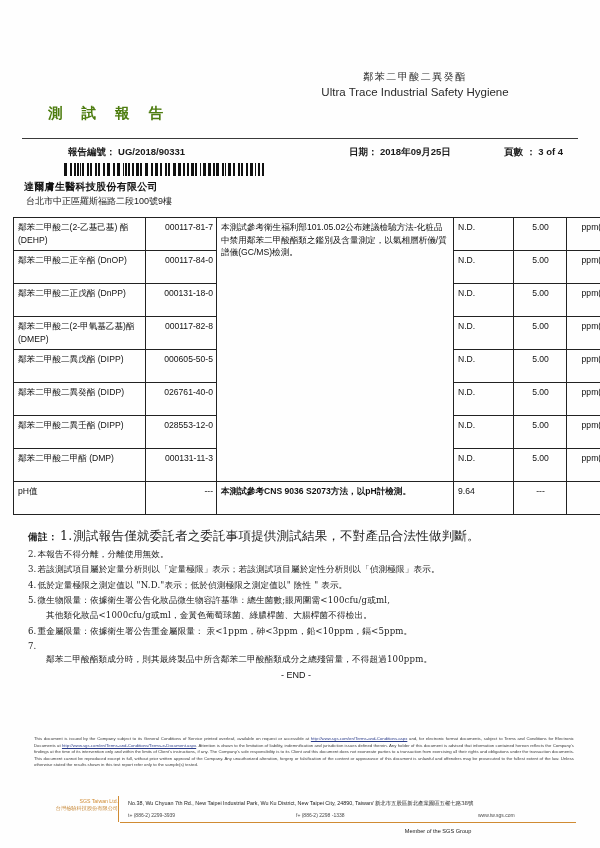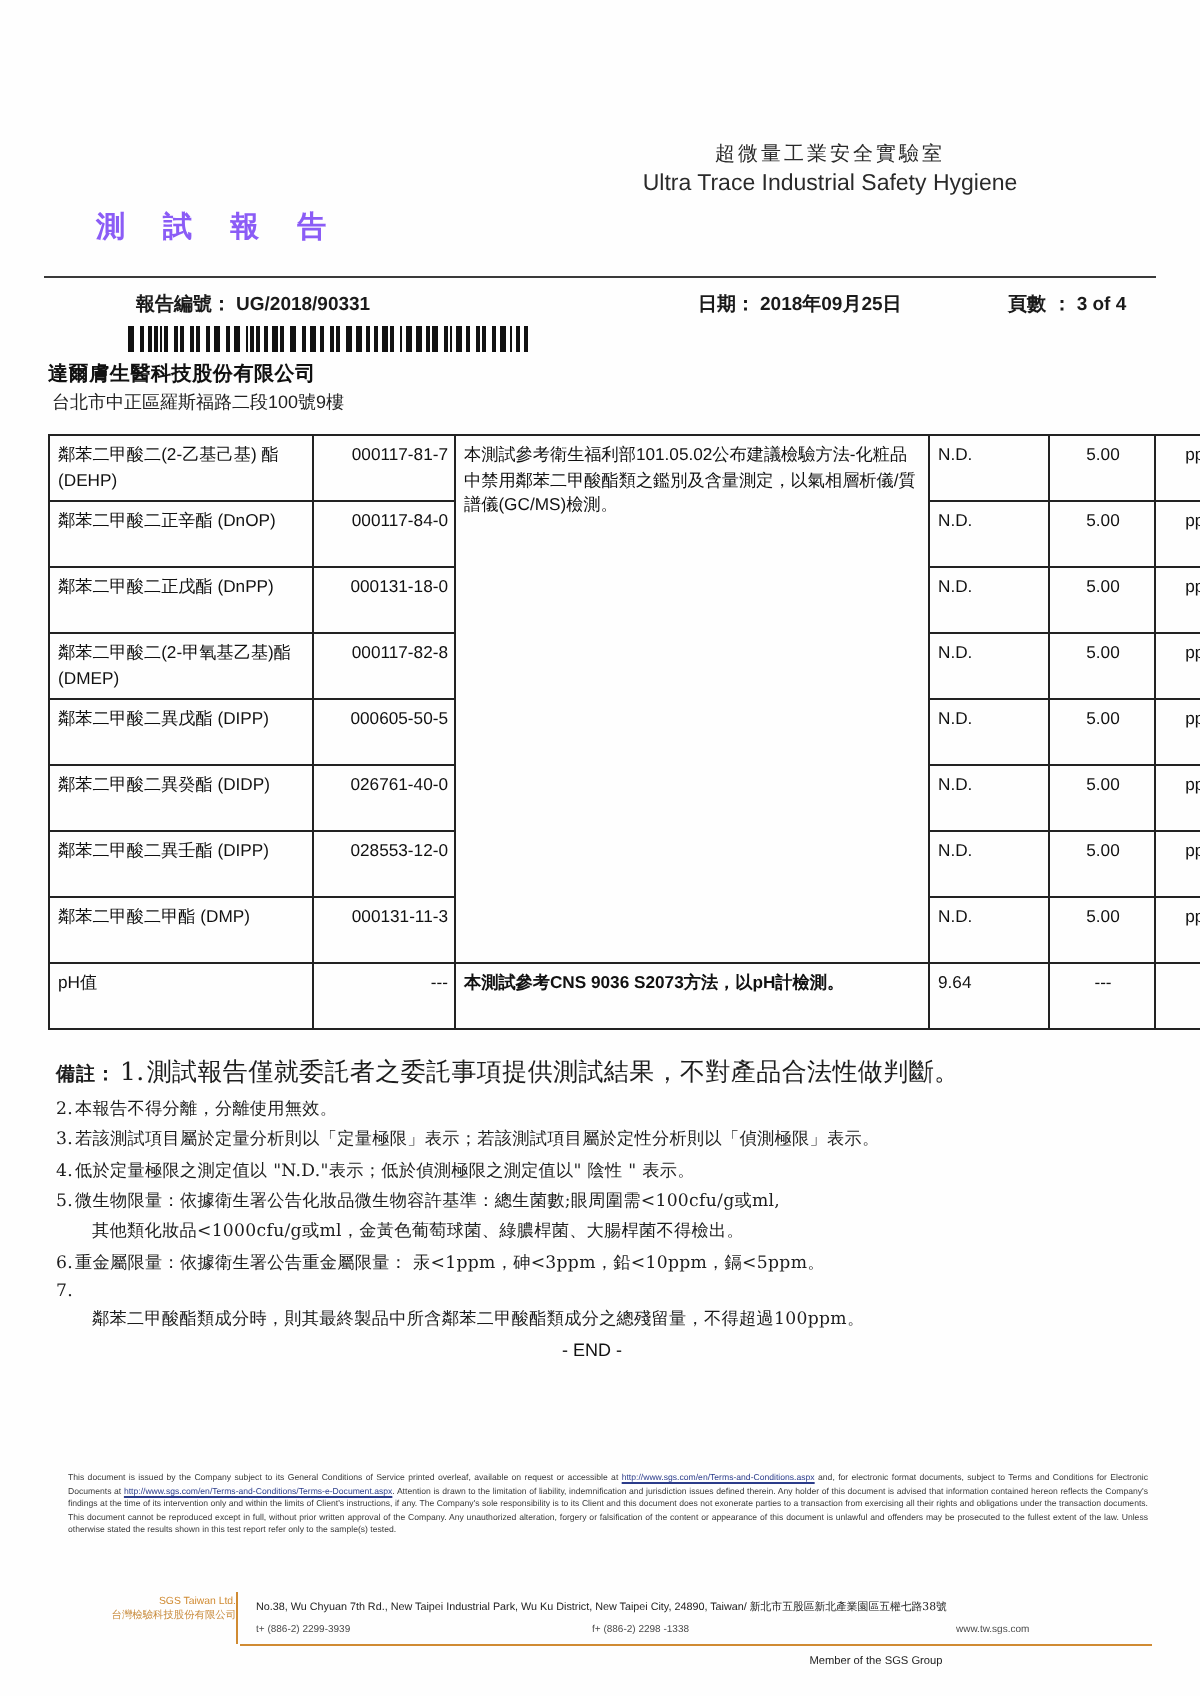--- a/index.html
+++ b/index.html
@@ -77,21 +77,21 @@
   }
 
   .report-title {
     position: absolute;
     left: 48px;
     top: 104px;
     font-family: "DejaVu Serif", serif;
     font-weight: bold;
     font-size: 14.5px;
     letter-spacing: 7px;
-    color: #8b5cf6;
+    color: #4d7c0f;
   }
 
   .rule-top {
     position: absolute;
     left: 22px;
     top: 138px;
     width: 556px;
     height: 1px;
     background: #3a3a3a;
   }
@@ -151,21 +151,21 @@
     left: 26px;
     top: 195px;
     font-size: 9px;
     color: #222;
     white-space: nowrap;
   }
 
   
   .table-wrap {
     position: absolute;
-    left: 24px;
+    left: 13px;
     top: 217px;
     width: 554px;
   }
   table.results {
     border-collapse: collapse;
     width: 554px;
     table-layout: fixed;
   }
   table.results td {
     border: 1px solid #222;
@@ -310,21 +310,21 @@
     color: #222;
   }
 </style>
 </head>
 <body>
 
 <div class="page">
 
 
   <div class="lab-name">
-    <div class="lab-cn">超微量工業安全實驗室</div>
+    <div class="lab-cn">鄰苯二甲酸二異癸酯</div>
     <div class="lab-en">Ultra Trace Industrial Safety Hygiene</div>
   </div>
 
   <div class="report-title">測 試 報 告</div>
 
   <div class="rule-top"></div>
 
   <div class="meta-row">
     <div class="meta-no">
       <span class="meta-label">報告編號：</span>

